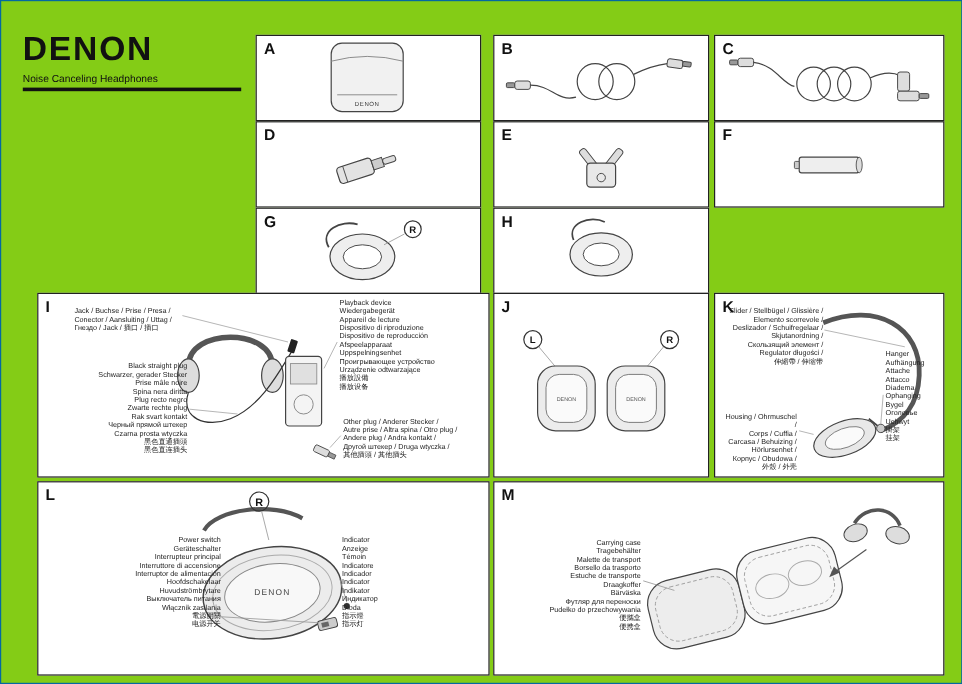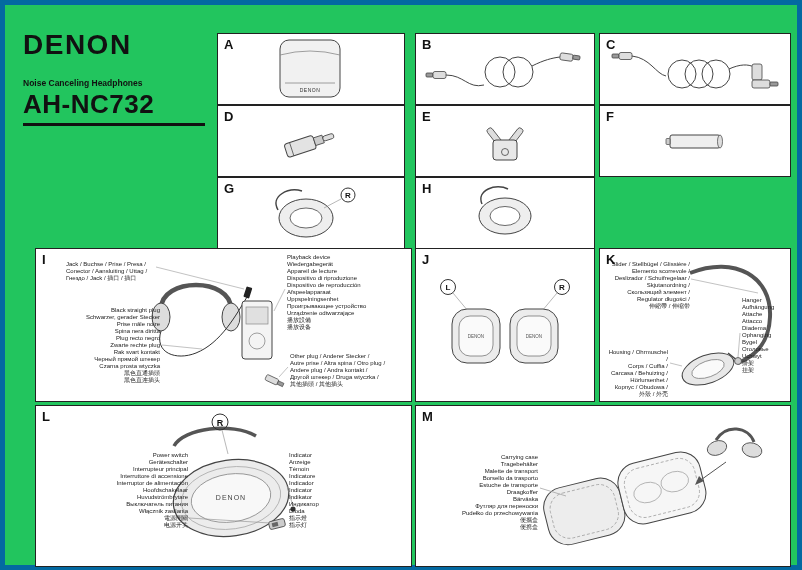--- a/index.html
+++ b/index.html
@@ -1,39 +1,38 @@
 <!DOCTYPE html>
 <html><head>
 <meta charset="utf-8">
 <style>
   html,body{margin:0;padding:0}
   body{width:802px;height:570px;position:relative;background:#fdfdfd;font-family:"Liberation Sans",sans-serif;color:#111;overflow:hidden}
-  .sheet{position:absolute;inset:0;background:#22c55e;border:5px solid #0369a1}
+  .sheet{position:absolute;inset:0;background:#84cc16;border:1px solid #0369a1}
   .brand{position:absolute;left:18px;top:24px;width:184px}
   .logo{font-size:28px;font-weight:900;letter-spacing:1.5px}
-  .ptype{font-size:8.5px;font-weight:bold;margin-top:17px}
+  .ptype{font-size:8.5px;font-weight:normal;margin-top:3px}
   .model{font-size:26px;font-weight:bold;letter-spacing:.5px;margin-top:1px}
   .bar{height:3px;background:#111;margin-top:3px;width:182px}
   .titles{margin-top:8px;font-size:7.5px;font-weight:bold;line-height:11.4px;white-space:pre-line}
   .panel{position:absolute;border:1px solid #222;background:#fff}
   .pl{position:absolute;left:6px;top:3px;font-size:13px;font-weight:bold}
   .draw{position:absolute;left:0;top:0;width:100%;height:100%}
   .lbl{position:absolute;font-size:6px;line-height:1.16;white-space:pre-line;color:#222}
   .r{text-align:right}
   svg text{font-family:"Liberation Sans",sans-serif}
 </style>
 </head>
 <body>
 
 <div class="sheet">
 
   <header class="brand">
     <div class="logo">DENON</div>
     <div class="ptype">Noise Canceling Headphones</div>
-    <div class="model">AH-NC732</div>
     <div class="bar"></div>
   </header>
 
   <section class="panel" style="left:212px;top:28px;width:186px;height:70px">
     <svg class="draw" viewBox="0 0 186 70">
       <rect x="62" y="6" width="60" height="57" rx="9" fill="#f1f1f1" stroke="#444"></rect>
       <path d="M62 21 Q92 13 122 21" fill="none" stroke="#888" stroke-width="0.8"></path>
       <line x1="67" y1="49" x2="117" y2="49" stroke="#888" stroke-width="0.8"></line>
       <text x="92" y="58" font-size="5" text-anchor="middle" fill="#333" letter-spacing="0.5">DENON</text>
     </svg>

